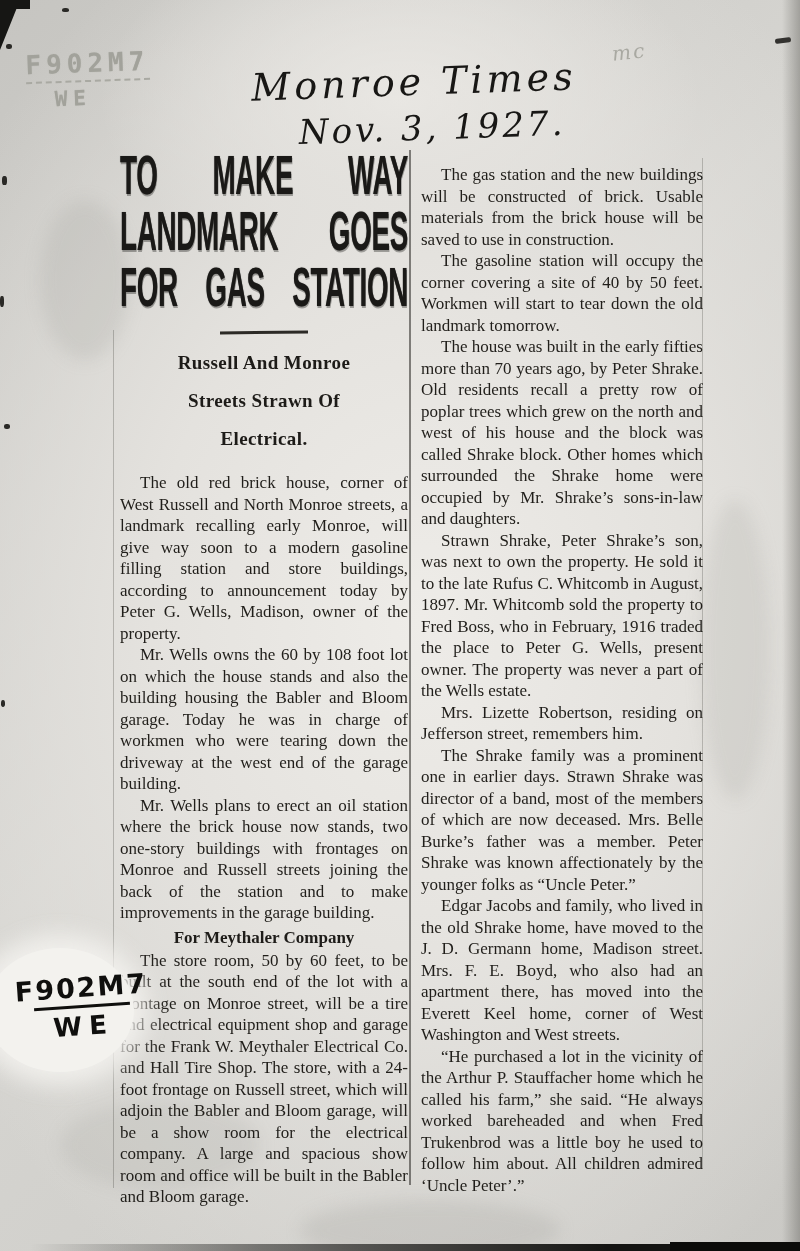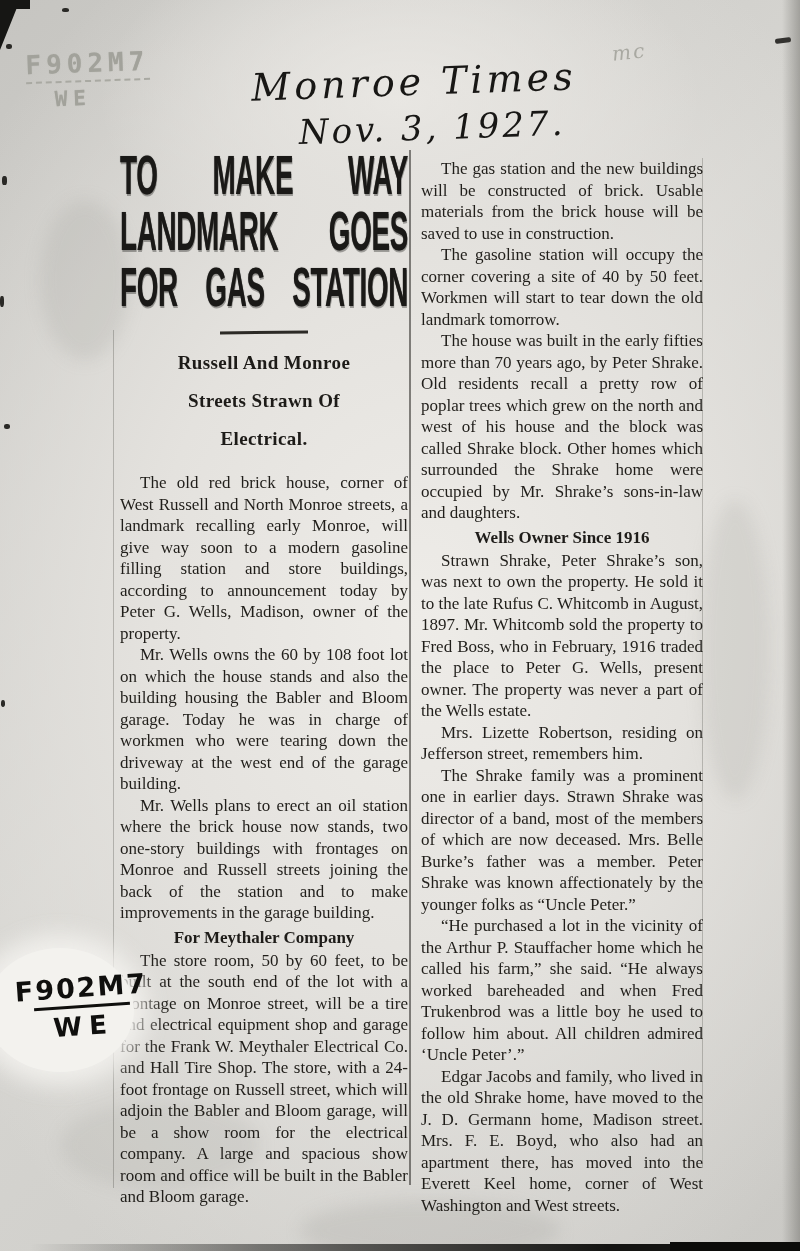--- a/index.html
+++ b/index.html
@@ -49,21 +49,21 @@
     transform:scale(0.618,1.22); transform-origin:left top;
     text-shadow:1px 1px 0 rgba(25,25,23,.35), 0 0 1px rgba(25,25,23,.6);
   }
   .hl-divider { width:88px; border-top:3px solid #2c2a26; margin:15px auto 10px auto; transform:rotate(-0.6deg); }
 
   .subhead { text-align:center; font-weight:bold; font-size:19px; line-height:38px;
     letter-spacing:0.4px; color:#1d1b18; margin:0; }
 
   .bodytext { margin-top:14px; }
   .bodytext p { margin:0; font-size:17px; line-height:21.5px; text-align:justify; text-indent:20px; color:#201e1a; }
-  .col-right .bodytext { margin-top:10px; }
+  .col-right .bodytext { margin-top:16px; }
   .sect-head { font-weight:bold; text-align:center; font-size:17px; line-height:23px; margin:2px 0 1px 0; }
 
   
   .blob { position:absolute; left:-14px; top:948px; width:148px; height:124px;
     background:#f3f2ee; border-radius:50%; box-shadow:0 0 22px 14px rgba(243,242,238,.85); }
   .code-bottom { position:absolute; left:16px; top:972px; transform:rotate(-4deg); text-align:center;
     font-family:"DejaVu Sans", sans-serif; font-weight:bold; color:#0f0f0d; }
   .code-bottom .l1 { font-size:27px; letter-spacing:2px; }
   .code-bottom .rule { width:96px; border-top:3px solid #0f0f0d; margin:2px auto 3px auto; }
   .code-bottom .l2 { font-size:26px; letter-spacing:7px; }
@@ -131,26 +131,25 @@
       <div class="sect-head">For Meythaler Company</div>
       <p>The store room, 50 by 60 feet, to be built at the south end of the lot with a frontage on Monroe street, will be a tire and electrical equipment shop and garage for the Frank W. Meythaler Electrical Co. and Hall Tire Shop. The store, with a 24-foot frontage on Russell street, which will adjoin the Babler and Bloom garage, will be a show room for the electrical company. A large and spacious show room and office will be built in the Babler and Bloom garage.</p>
     </div>
   </div>
 
   <div class="col col-right">
     <div class="bodytext">
       <p>The gas station and the new buildings will be constructed of brick. Usable materials from the brick house will be saved to use in construction.</p>
       <p>The gasoline station will occupy the corner covering a site of 40 by 50 feet. Workmen will start to tear down the old landmark tomorrow.</p>
       <p>The house was built in the early fifties more than 70 years ago, by Peter Shrake. Old residents recall a pretty row of poplar trees which grew on the north and west of his house and the block was called Shrake block. Other homes which surrounded the Shrake home were occupied by Mr. Shrake’s sons-in-law and daughters.</p>
-      <div class="sect-head">Wells Owner Since 1916</div>
       <p>Strawn Shrake, Peter Shrake’s son, was next to own the property. He sold it to the late Rufus C. Whitcomb in August, 1897. Mr. Whitcomb sold the property to Fred Boss, who in February, 1916 traded the place to Peter G. Wells, present owner. The property was never a part of the Wells estate.</p>
       <p>Mrs. Lizette Robertson, residing on Jefferson street, remembers him.</p>
       <p>The Shrake family was a prominent one in earlier days. Strawn Shrake was director of a band, most of the members of which are now deceased. Mrs. Belle Burke’s father was a member. Peter Shrake was known affectionately by the younger folks as “Uncle Peter.”</p>
+      <p>Edgar Jacobs and family, who lived in the old Shrake home, have moved to the J. D. Germann home, Madison street. Mrs. F. E. Boyd, who also had an apartment there, has moved into the Everett Keel home, corner of West Washington and West streets.</p>
       <p>“He purchased a lot in the vicinity of the Arthur P. Stauffacher home which he called his farm,” she said. “He always worked bareheaded and when Fred Trukenbrod was a little boy he used to follow him about. All children admired ‘Uncle Peter’.”</p>
-      <p>Edgar Jacobs and family, who lived in the old Shrake home, have moved to the J. D. Germann home, Madison street. Mrs. F. E. Boyd, who also had an apartment there, has moved into the Everett Keel home, corner of West Washington and West streets.</p>
     </div>
   </div>
 
   <div class="blob"></div>
   <div class="code-bottom">
     <div class="l1">F902M7</div>
     <div class="rule"></div>
     <div class="l2">WE</div>
   </div>
 

